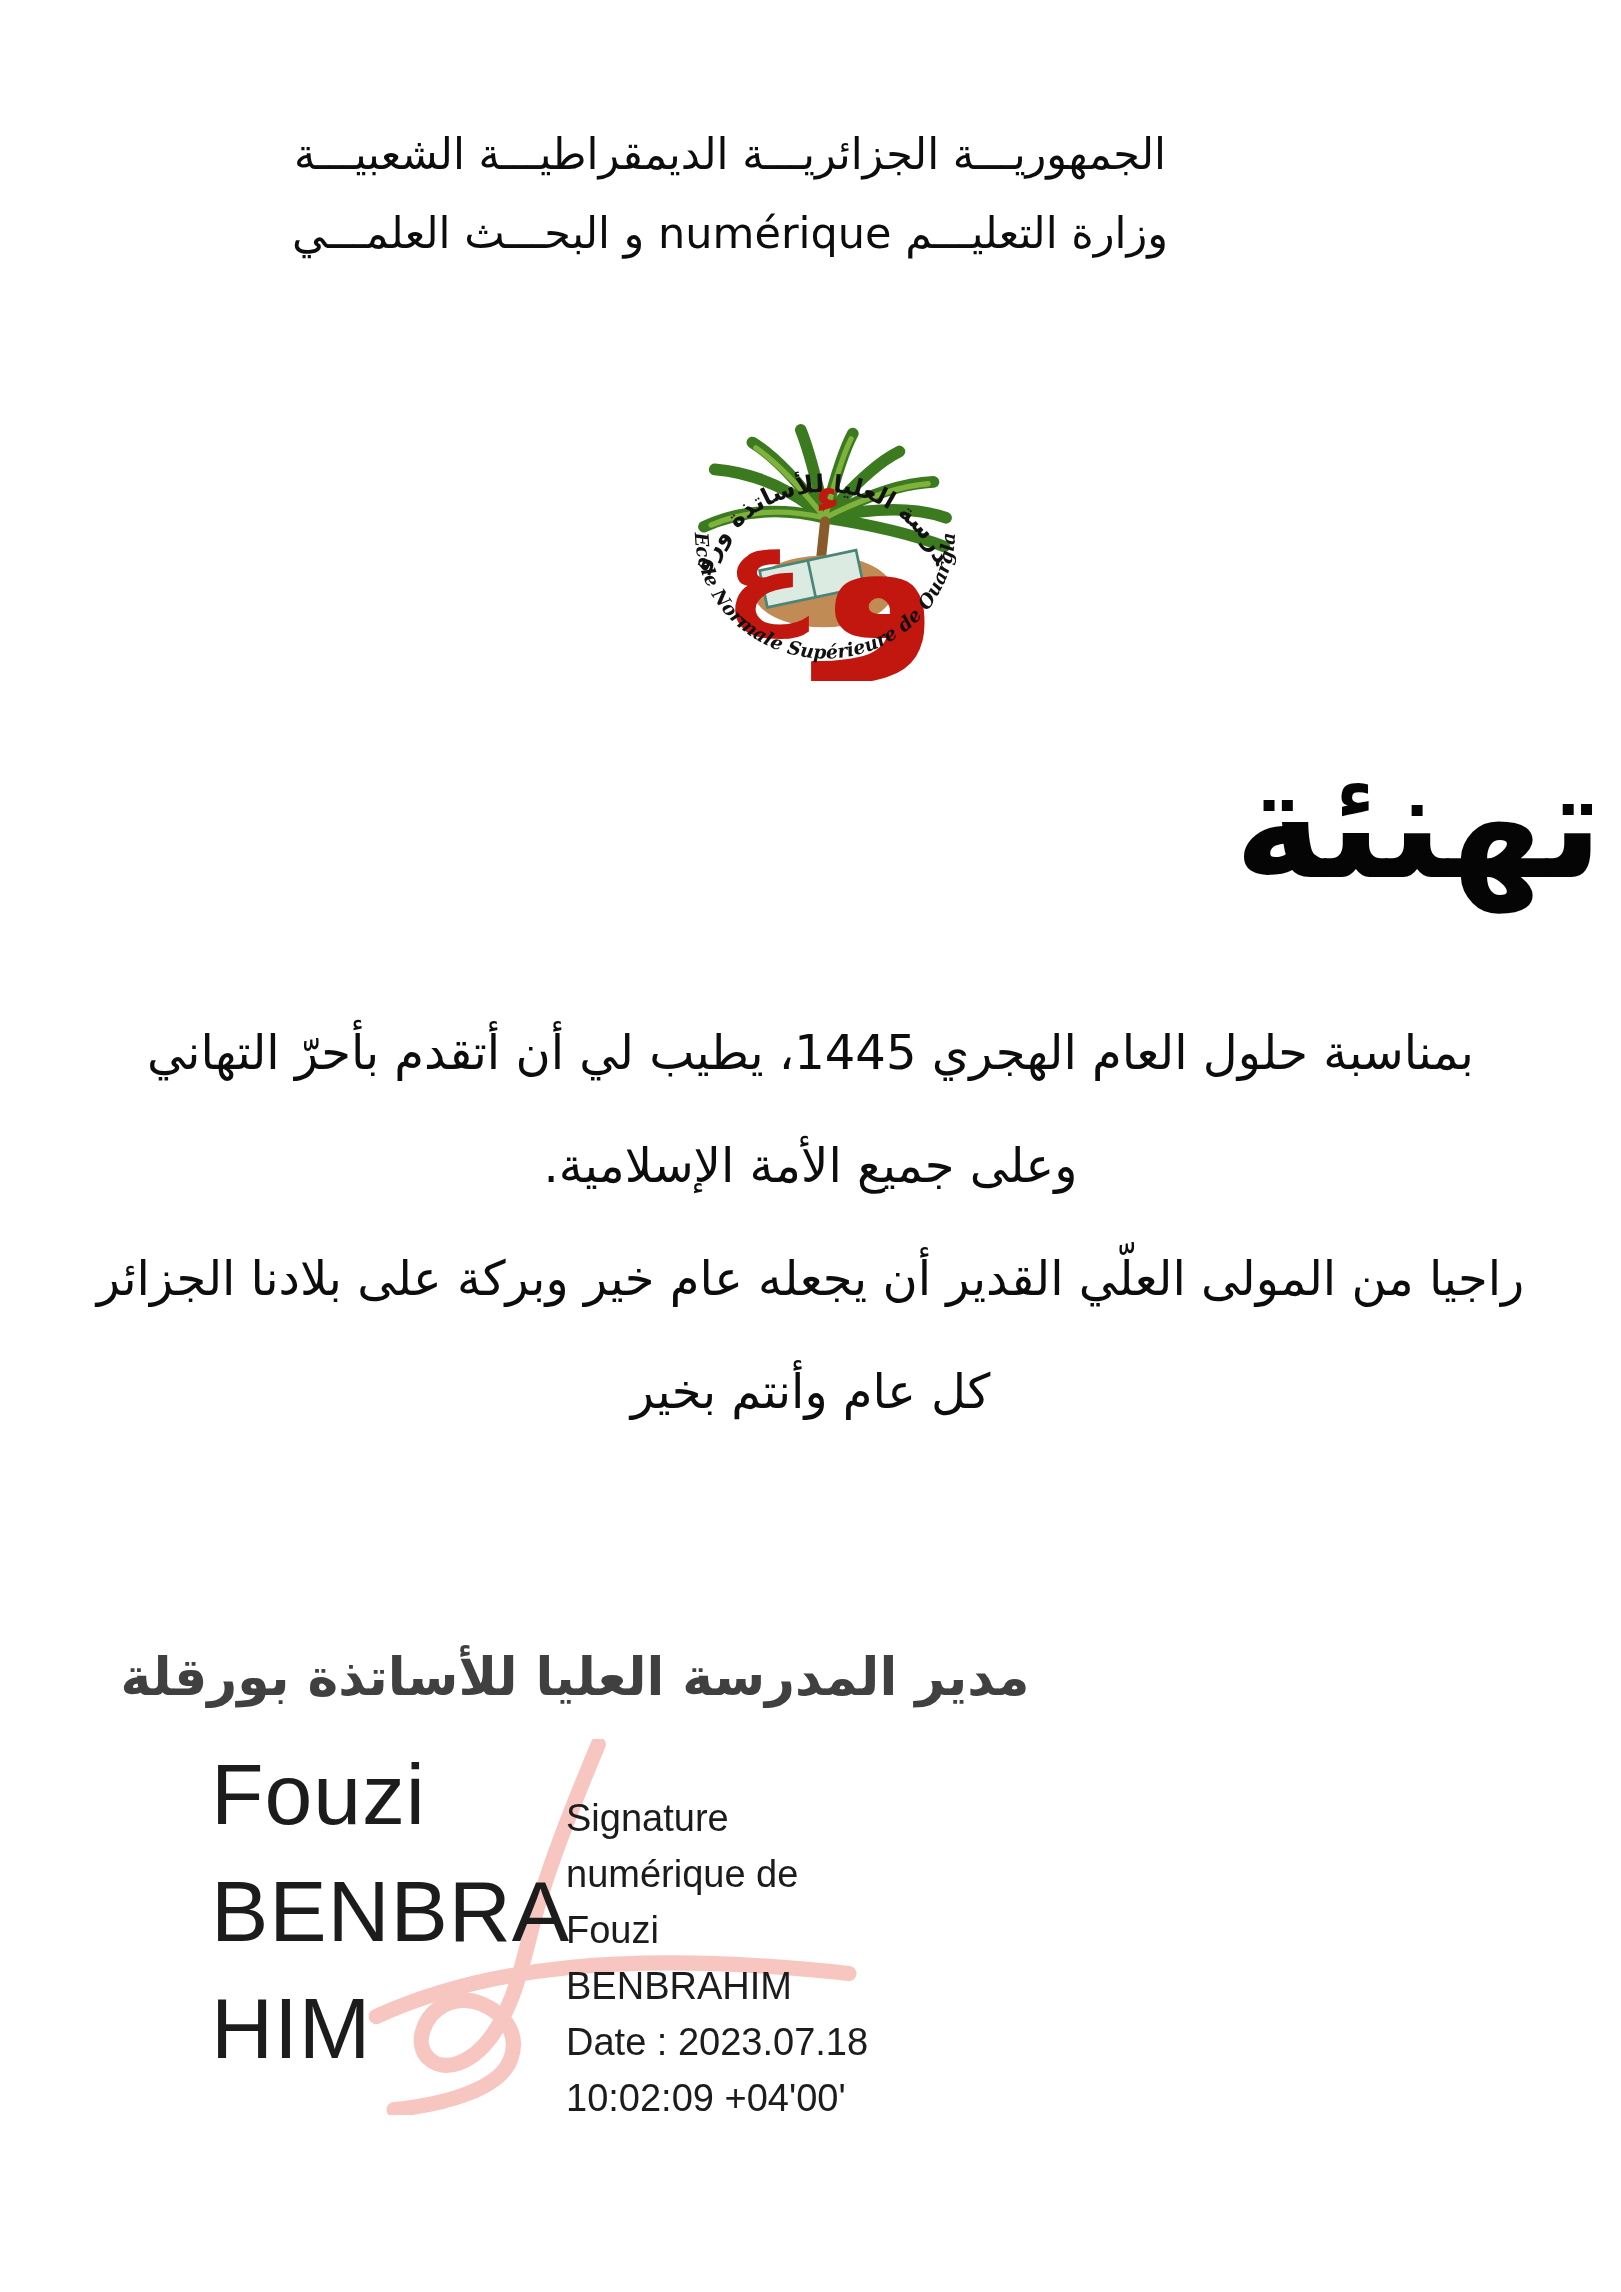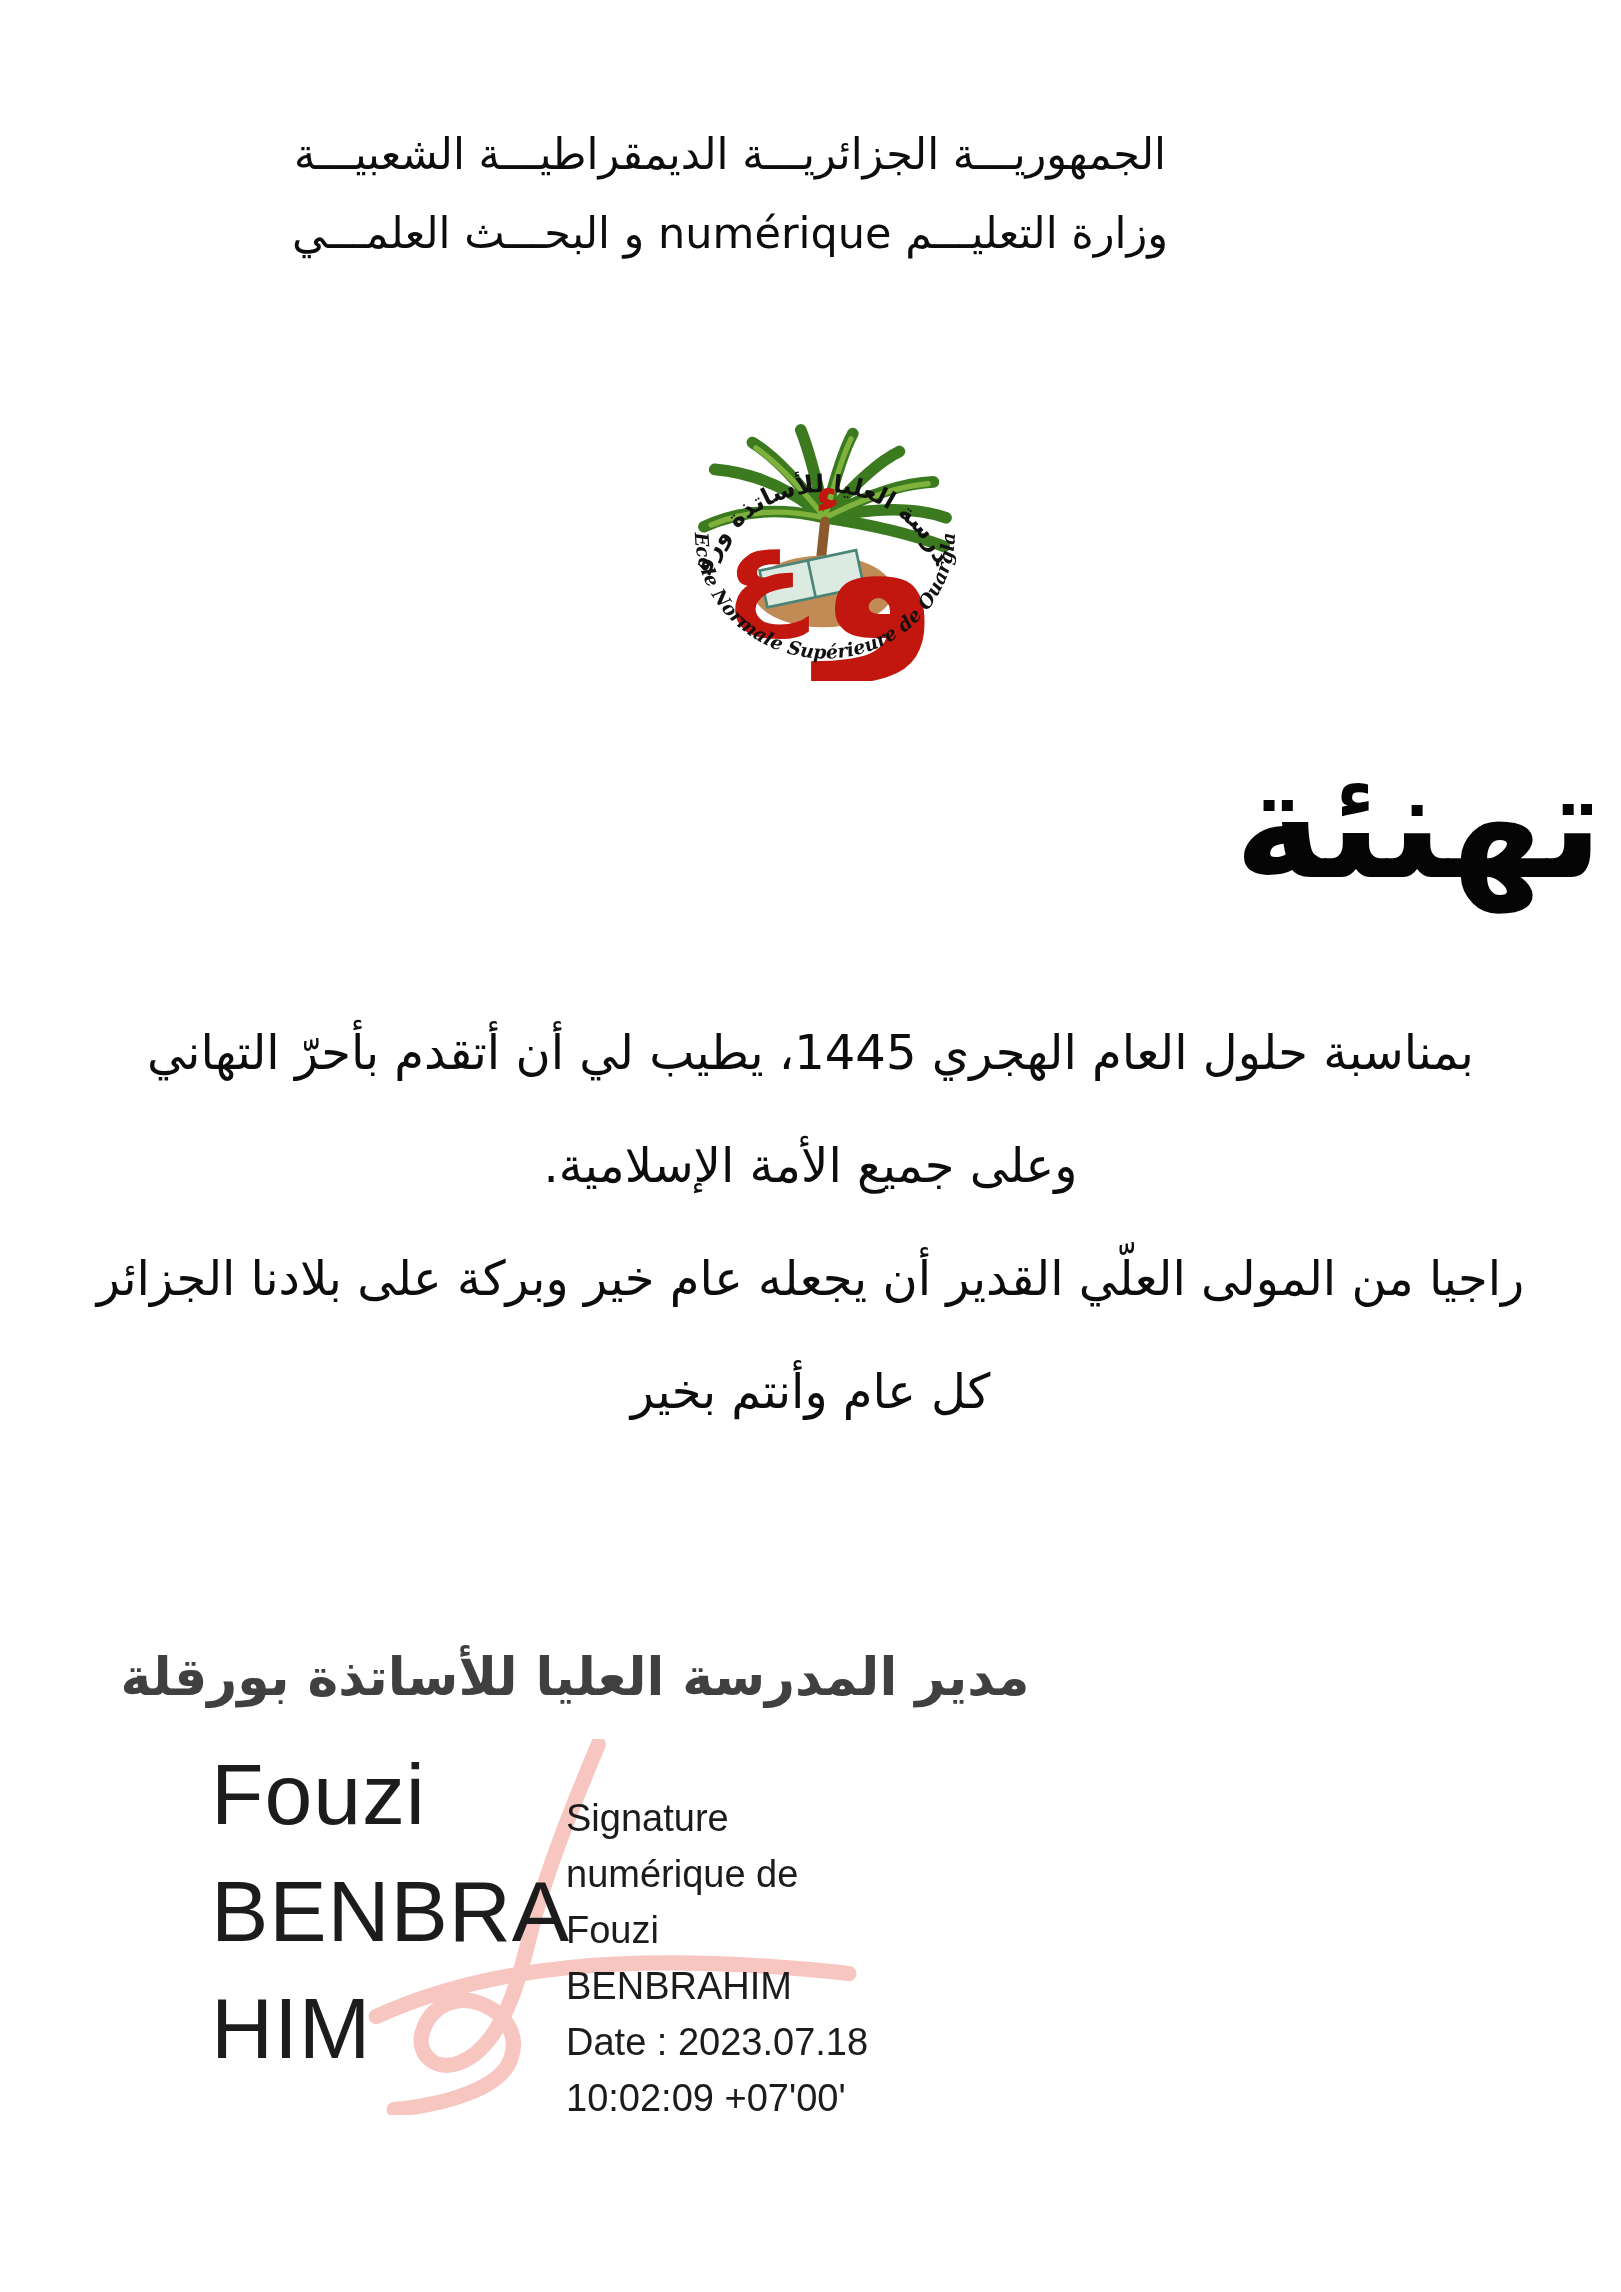--- a/index.html
+++ b/index.html
@@ -172,18 +172,18 @@
       <div>BENBRA</div>
       <div>HIM</div>
     </div>
 
     <div class="sig-details">
       <div>Signature</div>
       <div>numérique de</div>
       <div>Fouzi</div>
       <div>BENBRAHIM</div>
       <div>Date : 2023.07.18</div>
-      <div>10:02:09 +07'00'</div>
+      <div>10:02:09 +04'00'</div>
     </div>
   </div>
 
 </div>
 
 
 </body></html>

